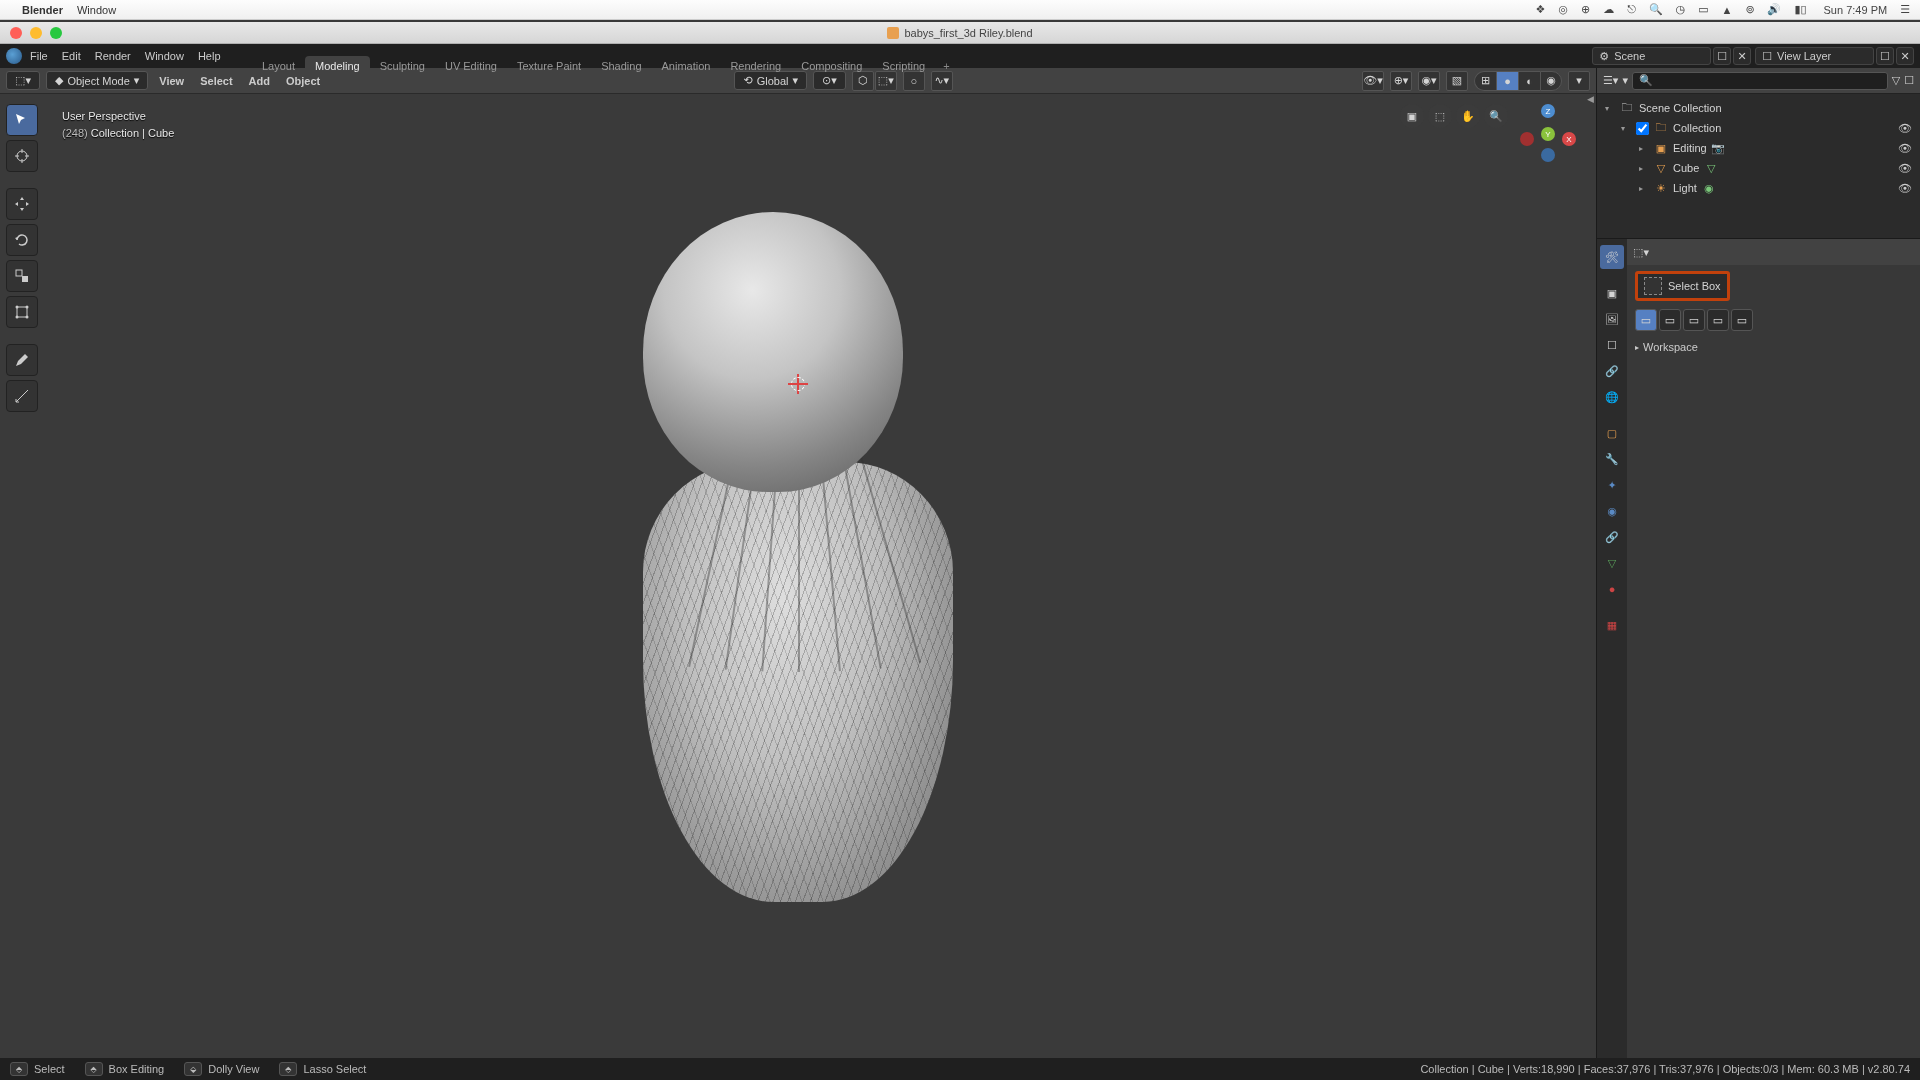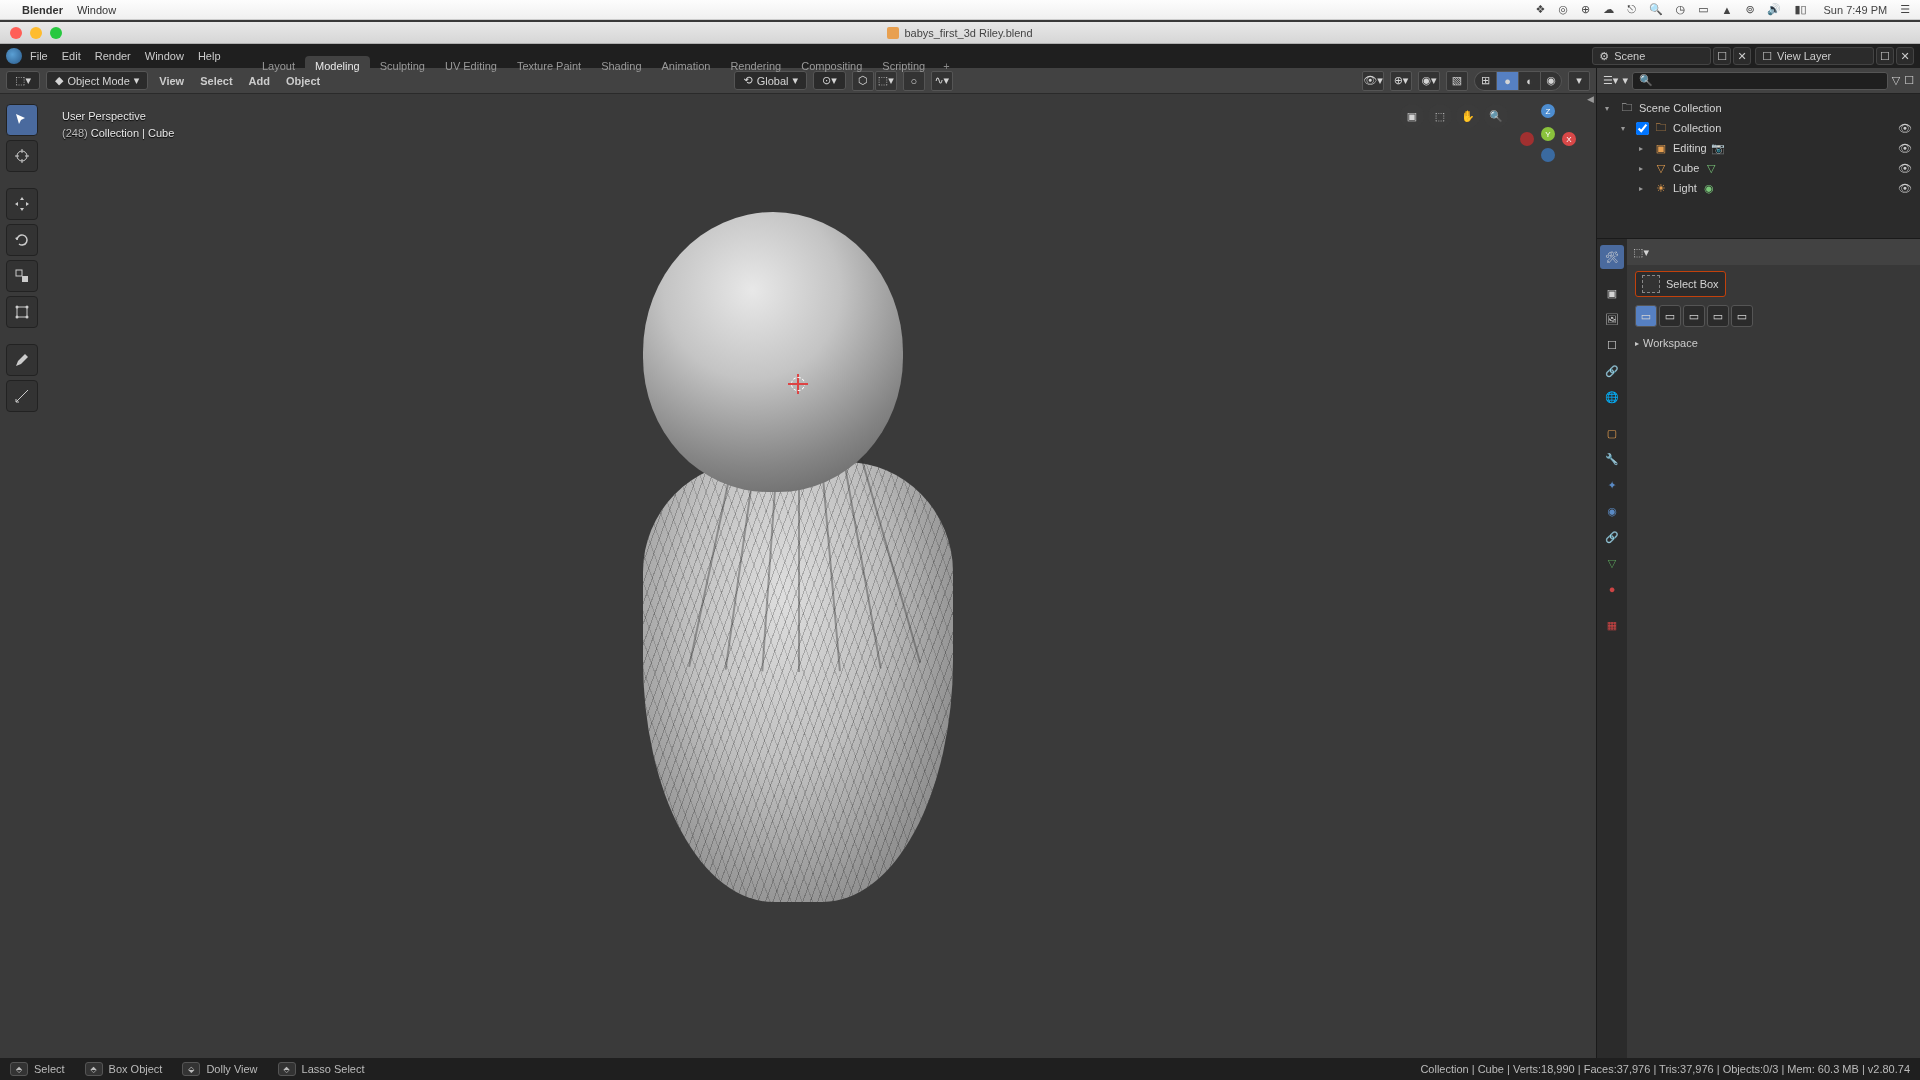--- a/index.html
+++ b/index.html
@@ -87,21 +87,21 @@
 .indent1 { padding-left:20px; } .indent2 { padding-left:38px; }
 
 
 .props { position:absolute; top:238px; right:0; width:324px; bottom:22px; background:#383838; border-left:1px solid #1a1a1a; border-top:1px solid #1a1a1a; display:flex; }
 .props-tabs { width:30px; background:#2b2b2b; display:flex; flex-direction:column; padding-top:6px; gap:2px; align-items:center; }
 .props-tabs .pt { width:24px; height:24px; border-radius:3px; display:flex; align-items:center; justify-content:center; }
 .props-tabs .pt.sel { background:#4a6a9e; }
 .props-tabs .sep { height:8px; }
 .props-body { flex:1; padding:6px 8px; }
 .props-hdr { height:26px; background:#424242; margin:-6px -8px 6px -8px; display:flex; align-items:center; padding:0 6px; }
-.props-body .tool-row { display:flex; align-items:center; gap:6px; background:#2b2b2b; border:1px solid #c2410c; border-radius:3px; padding:3px 6px; width:fit-content; }
+.props-body .tool-row { display:flex; align-items:center; gap:6px; background:#2b2b2b; border:3px solid #c2410c; border-radius:3px; padding:3px 6px; width:fit-content; }
 .shape-grid { display:flex; gap:2px; margin-top:8px; }
 .shape-grid .s { width:22px; height:22px; background:#2b2b2b; border:1px solid #555; border-radius:3px; display:flex; align-items:center; justify-content:center; }
 .shape-grid .s.on { background:#5680c2; }
 .ws-row { margin-top:10px; color:#ccc; display:flex; align-items:center; gap:4px; }
 .ws-row .caret { font-size:8px; }
 
 
 .status { position:absolute; bottom:0; left:0; right:0; height:22px; background:#1f1f1f; display:flex; align-items:center; padding:0 10px; color:#bbb; gap:20px; }
 .status .spacer { flex:1; }
 .status .kb { display:flex; align-items:center; gap:6px; }
@@ -395,21 +395,21 @@
   </div>
 </div>
 
 <div class="status">
   <div class="kb">
       <span class="kbico">⬘</span>
       <span>Select</span>
     </div>
   <div class="kb">
       <span class="kbico">⬘</span>
-      <span>Box Object</span>
+      <span>Box Editing</span>
     </div>
   <div class="kb">
       <span class="kbico">⬙</span>
       <span>Dolly View</span>
     </div>
   <div class="kb">
       <span class="kbico">⬘</span>
       <span>Lasso Select</span>
     </div>
   <span class="spacer"></span>

